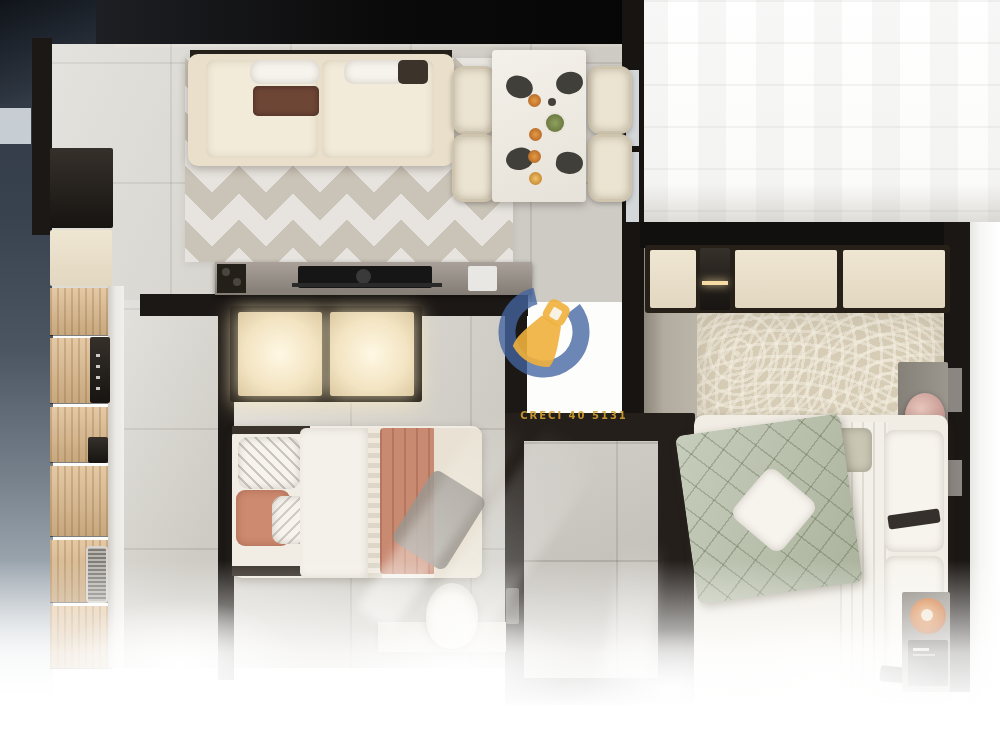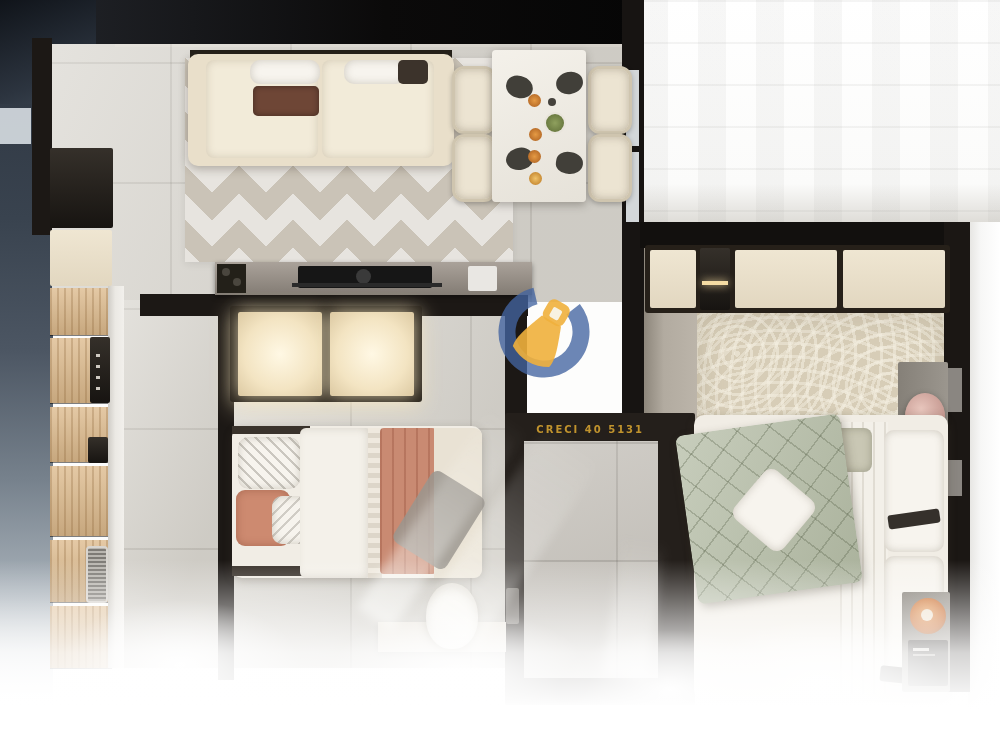--- a/index.html
+++ b/index.html
@@ -245,16 +245,16 @@
 
   <div class="abs" style="left:380px;top:280px;width:360px;height:150px;z-index:60;">
     <svg class="abs" style="left:112px;top:0;" width="104" height="104" viewBox="0 0 104 104">
       <circle cx="52" cy="52" r="37" fill="none" stroke="rgba(66,100,160,.78)" stroke-width="17" stroke-dasharray="190 43" transform="rotate(-38 52 52)"></circle>
       <g transform="translate(52,54) rotate(30)" fill="rgba(240,176,60,.9)">
         <rect x="-12" y="-36" width="24" height="23" rx="7"></rect>
         <path d="M -11 -15 L 11 -15 C 19 6 23 17 21 26 C 7 34 -7 34 -21 26 C -23 17 -19 6 -11 -15 Z"></path>
         <rect x="-5" y="-29" width="10" height="11" rx="2" fill="rgba(248,244,234,.95)"></rect>
       </g>
     </svg>
-    <div class="abs wm-tagline" style="left:124px;top:144px;width:140px;text-align:right;">CRECI 40 5131</div>
+    <div class="abs wm-tagline" style="left:124px;top:130px;width:140px;text-align:center;">CRECI 40 5131</div>
   </div>
 
 </div>
 
 </body></html>

